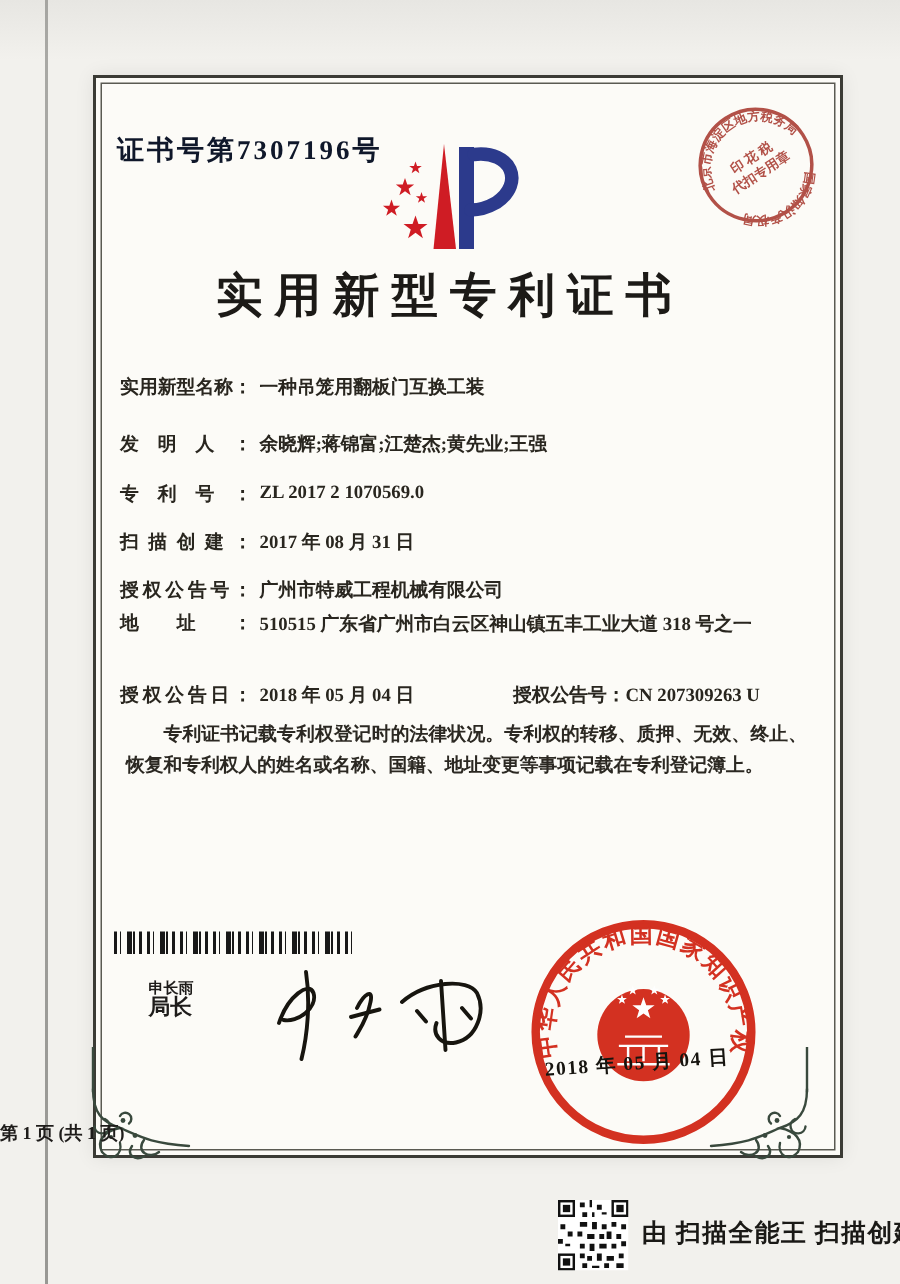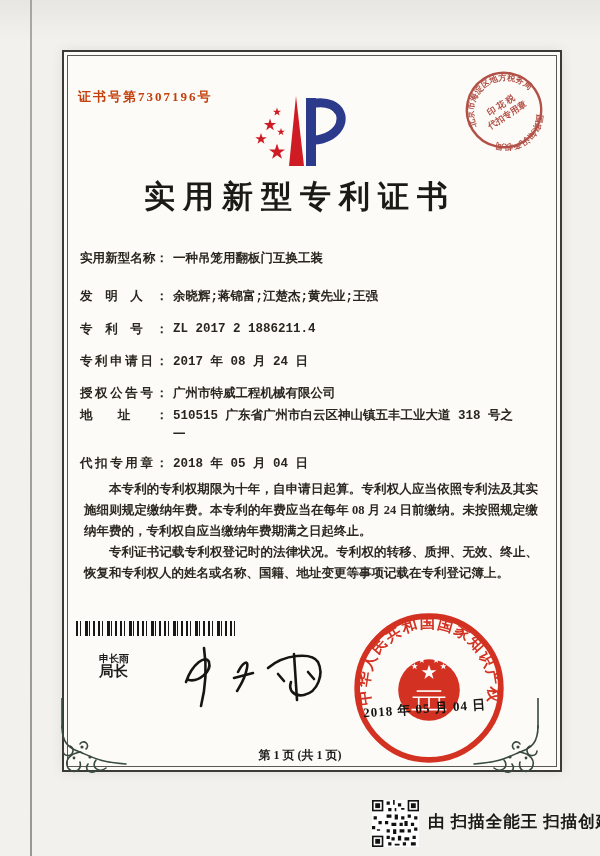--- a/index.html
+++ b/index.html
@@ -13,33 +13,33 @@
   .scan-edge{position:absolute;left:30px;top:0;width:2px;height:100%;
     background:linear-gradient(#6f6f6b,#4f4f4b);opacity:.55;}
   
   .border-outer{position:absolute;left:62px;top:50px;width:496px;height:718px;
     border:2px solid #3b3b35;background:#fcfbf7;
     box-shadow:0 0 12px rgba(0,0,0,.08);}
   .border-inner{position:absolute;inset:3px;border:1px solid #5a5a52;}
   .corner{position:absolute;width:76px;height:76px;}
   .corner.bl{left:54px;top:698px;}
   .corner.br{left:470px;top:698px;transform:scaleX(-1);}
-  .cert-number{position:absolute;left:78px;top:88px;font-size:13px;
-    letter-spacing:2px;font-weight:600;color:#c2410c;}
+  .cert-number{position:absolute;left:78px;top:88px;font-size:18px;
+    letter-spacing:2px;font-weight:600;color:#0f172a;}
   .tax-stamp{position:absolute;left:460px;top:66px;width:88px;height:88px;
     transform:rotate(-33deg);opacity:.88;}
   .logo{position:absolute;left:246px;top:92px;width:112px;height:80px;}
   .title{position:absolute;left:0;top:176px;width:100%;text-align:center;
     font-size:31px;font-weight:700;letter-spacing:8px;color:#1c1a17;}
   .fields{position:absolute;left:80px;top:250px;width:462px;font-size:12.5px;
     font-weight:600;color:#29261f;}
   .frow{position:absolute;left:0;width:462px;white-space:nowrap;}
   .flabel{display:inline-block;width:88px;text-align:justify;
     text-align-last:justify;vertical-align:top;}
-  .fval{margin-left:5px;font-family:Liberation Mono, monospace;}
+  .fval{margin-left:5px;}
   .addr .fval{display:inline-block;width:352px;white-space:normal;
     line-height:19px;vertical-align:top;}
   .grant{position:absolute;left:262px;top:0;}
   .paras{position:absolute;left:84px;top:479px;width:454px;font-size:12.5px;
     line-height:21px;text-align:justify;font-weight:600;color:#2b2822;}
   .paras p{margin:0;text-indent:2em;}
   .barcode{position:absolute;left:76px;top:621px;width:159px;height:15px;
     background:repeating-linear-gradient(90deg,
       #181818 0 2px,transparent 2px 4px,#181818 4px 5px,transparent 5px 9px,
       #181818 9px 12px,transparent 12px 13px,#181818 13px 14px,
@@ -48,21 +48,21 @@
     font-weight:700;}
   .director-name{position:absolute;left:99px;top:652px;font-size:10px;
     font-weight:700;}
   .signature{position:absolute;left:176px;top:642px;width:160px;height:72px;}
   .seal{position:absolute;left:352px;top:611px;width:154px;height:154px;
     opacity:.92;}
   .seal-date{position:absolute;left:363px;top:699px;width:150px;font-size:13px;
     font-weight:700;letter-spacing:1px;color:#16140f;transform:rotate(-4deg);
     z-index:5;}
   .page-number{position:absolute;left:0;top:747px;width:100%;
-    text-align:center;font-size:12px;font-weight:600;}
+    text-align:left;font-size:12px;font-weight:600;}
   .scan-footer{position:absolute;left:372px;top:798px;width:220px;height:52px;}
   .qr{position:absolute;left:0;top:2px;width:47px;height:47px;}
   .credit{position:absolute;left:56px;top:13px;font-size:16.5px;
     font-weight:700;color:#1a1916;letter-spacing:1px;white-space:nowrap;}
 </style>
 </head>
 <body>
 
 <div class="scan">
 
@@ -144,38 +144,40 @@
   <div class="title">实用新型专利证书</div>
 
   <div class="fields">
     <div class="frow" style="top:0">
       <span class="flabel">实用新型名称：</span><span class="fval">一种吊笼用翻板门互换工装</span>
     </div>
     <div class="frow" style="top:38px">
       <span class="flabel">发明人：</span><span class="fval">余晓辉;蒋锦富;江楚杰;黄先业;王强</span>
     </div>
     <div class="frow" style="top:71px">
-      <span class="flabel">专利号：</span><span class="fval">ZL 2017 2 1886211.4</span>
+      <span class="flabel">专利号：</span><span class="fval">ZL 2017 2 1070569.0</span>
     </div>
     <div class="frow" style="top:103px">
-      <span class="flabel">专利申请日：</span><span class="fval">2017 年 08 月 24 日</span>
+      <span class="flabel">扫描创建：</span><span class="fval">2017 年 08 月 31 日</span>
     </div>
     <div class="frow" style="top:135px">
       <span class="flabel">授权公告号：</span><span class="fval">广州市特威工程机械有限公司</span>
     </div>
     <div class="frow addr" style="top:157px">
       <span class="flabel">地址：</span><span class="fval">510515 广东省广州市白云区神山镇五丰工业大道 318 号之一</span>
     </div>
     <div class="frow" style="top:205px">
-      <span class="flabel">代扣专用章：</span><span class="fval">2018 年 05 月 04 日</span>
+      <span class="flabel">授权公告日：</span><span class="fval">2018 年 05 月 04 日</span>
+      <span class="grant">
+        <span>授权公告号：</span><span>CN 207309263 U</span>
+      </span>
     </div>
   </div>
 
   <div class="paras">
-    <p>本专利的专利权期限为十年，自申请日起算。专利权人应当依照专利法及其实施细则规定缴纳年费。本专利的年费应当在每年 08 月 24 日前缴纳。未按照规定缴纳年费的，专利权自应当缴纳年费期满之日起终止。</p>
     <p>专利证书记载专利权登记时的法律状况。专利权的转移、质押、无效、终止、恢复和专利权人的姓名或名称、国籍、地址变更等事项记载在专利登记簿上。</p>
   </div>
 
   <div class="barcode"></div>
 
   <div class="director-title">局长</div>
   <div class="director-name">申长雨</div>
 
   <svg class="signature" viewBox="0 0 160 72">
     <g fill="none" stroke="#17150f" stroke-width="2.6" stroke-linecap="round">

